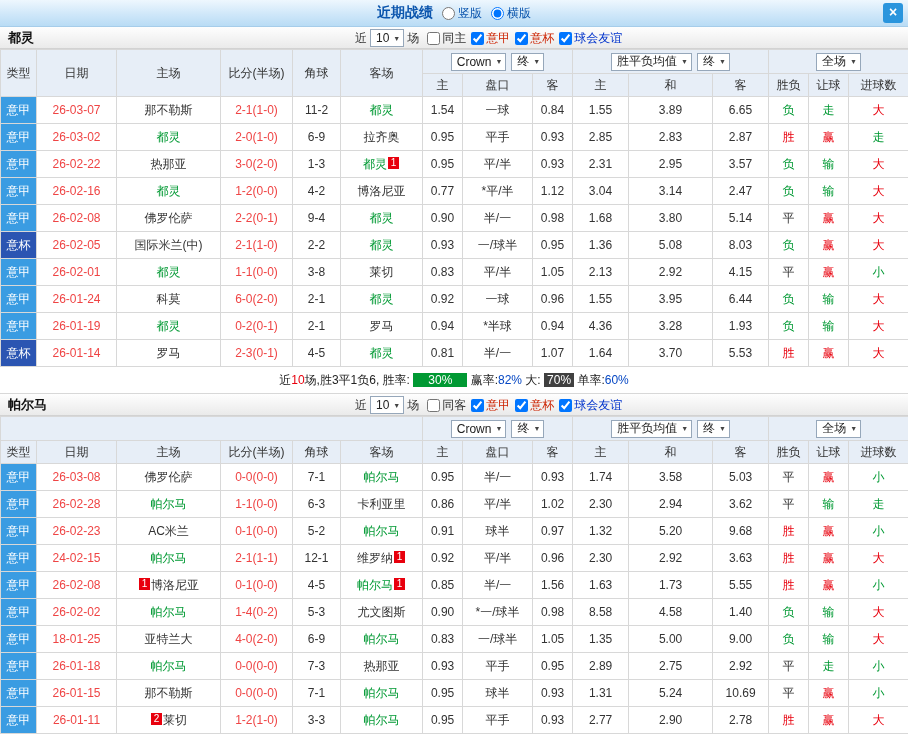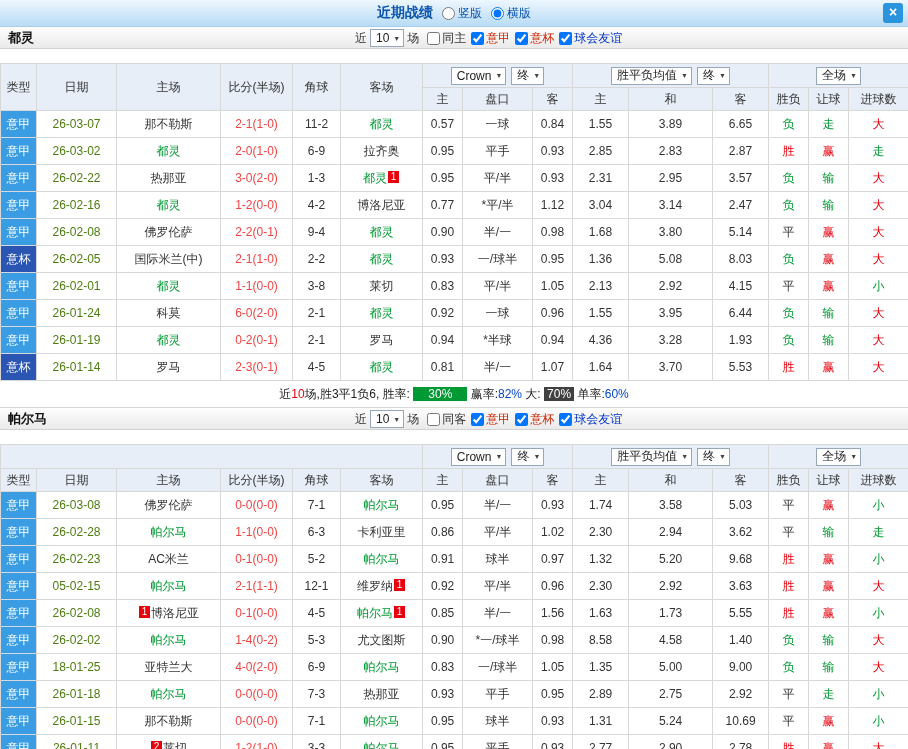--- a/index.html
+++ b/index.html
@@ -32,30 +32,30 @@
   .controls { position:absolute; left:352px; top:0; height:22px; display:flex; align-items:center; }
   .ctl-label { margin:0 3px; color:#333; }
   .cb-wrap { display:inline-flex; align-items:center; margin-left:5px; cursor:pointer; }
   .cb-wrap input { width:13px; height:13px; margin:0 2px 0 0; }
   .selbox {
     display:inline-flex; align-items:center; background:#fff; border:1px solid #96a7ba;
     height:18px; padding:0 3px 0 5px; cursor:pointer; color:#222; white-space:nowrap;
   }
   .selbox .caret { font-size:7px; margin-left:4px; color:#444; }
   
-  table { border-collapse:collapse; table-layout:fixed; width:908px;margin-top:14px; }
+  table { border-collapse:collapse; table-layout:fixed; width:908px; }
   th,td { border:1px solid #d8d8d8; text-align:center; padding:0; white-space:nowrap; overflow:hidden; }
   thead th { background:#e7eef7; font-weight:normal; color:#333; }
   tr.h1 th { height:24px; }
   tr.h2 th { height:23px; }
   tbody td { height:27px; background:#fff; }
   .dd-wrap { display:flex; align-items:flex-start; justify-content:center; gap:5px; }
   td.lg-league { background:#3a9ce2; color:#fff; }
   td.lg-cup    { background:#2b55b2; color:#fff; }
-  .c-date  { color:#4d7c0f; }
+  .c-date  { color:#ef4444; }
   .c-score { color:#ef4444; }
   .c-red   { color:#e8000d; }
   .c-green { color:#009933; }
   .c-dark  { color:#333; }
   .focal   { color:#009933; }
   .badge-num {
     display:inline-block; background:#e8000d; color:#fff; font-size:10px;
     line-height:12px; min-width:11px; padding:0 1px; vertical-align:2px; margin:0 1px;
   }
   
@@ -185,21 +185,21 @@
         </tr>
       </thead>
       <tbody>
         <tr>
           <td class="lg-league">意甲</td>
           <td class="c-date">26-03-07</td>
           <td><span>那不勒斯</span></td>
           <td class="c-score">2-1(1-0)</td>
           <td>11-2</td>
           <td><span class="focal">都灵</span></td>
-          <td>0.57</td>
+          <td>1.54</td>
           <td>一球</td>
           <td>0.84</td>
           <td>1.55</td>
           <td>3.89</td>
           <td>6.65</td>
           <td class="c-green">负</td>
           <td class="c-green">走</td>
           <td class="c-red">大</td>
         </tr>
         <tr>
@@ -504,21 +504,21 @@
           <td>0.97</td>
           <td>1.32</td>
           <td>5.20</td>
           <td>9.68</td>
           <td class="c-red">胜</td>
           <td class="c-red">赢</td>
           <td class="c-green">小</td>
         </tr>
         <tr>
           <td class="lg-league">意甲</td>
-          <td class="c-date">05-02-15</td>
+          <td class="c-date">24-02-15</td>
           <td><span class="focal">帕尔马</span></td>
           <td class="c-score">2-1(1-1)</td>
           <td>12-1</td>
           <td><span>维罗纳</span><span class="badge-num">1</span></td>
           <td>0.92</td>
           <td>平/半</td>
           <td>0.96</td>
           <td>2.30</td>
           <td>2.92</td>
           <td>3.63</td>

